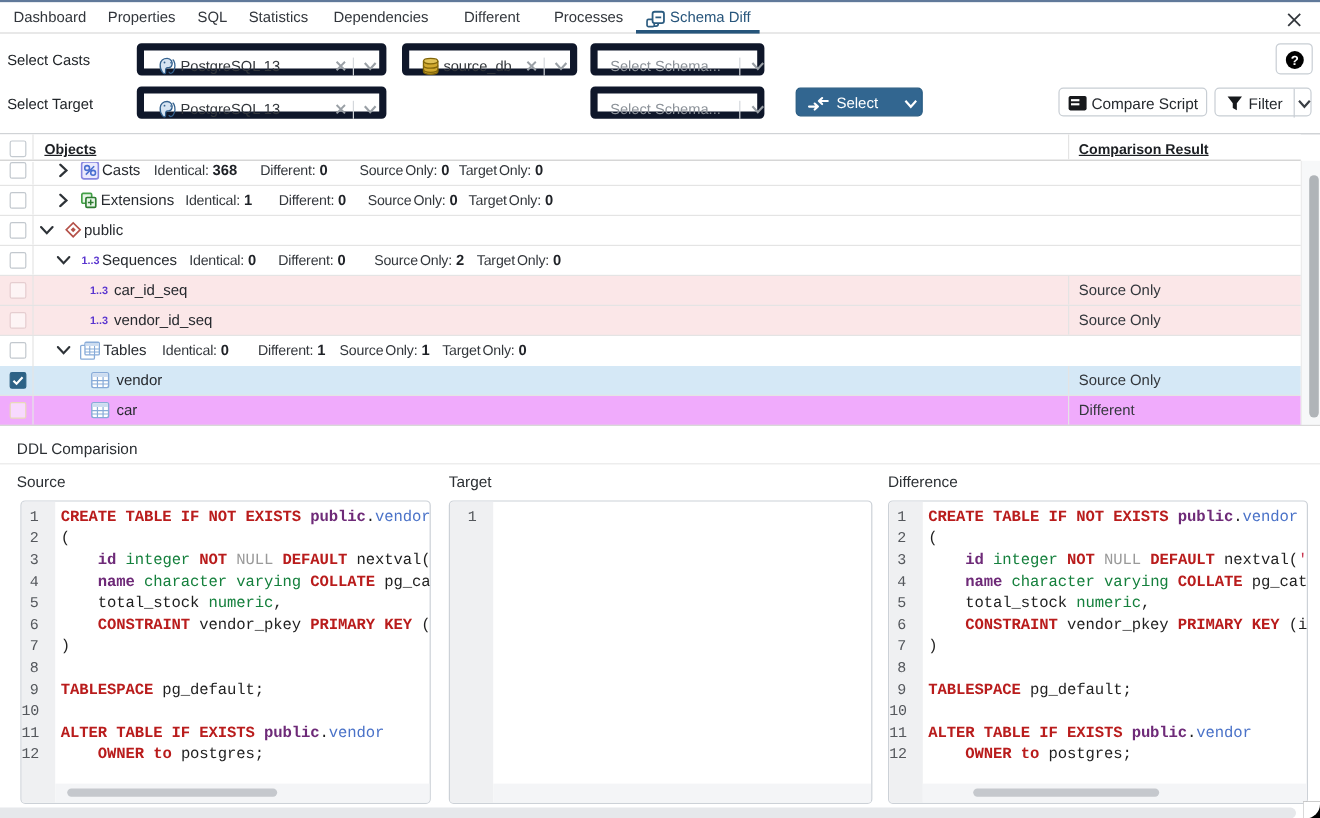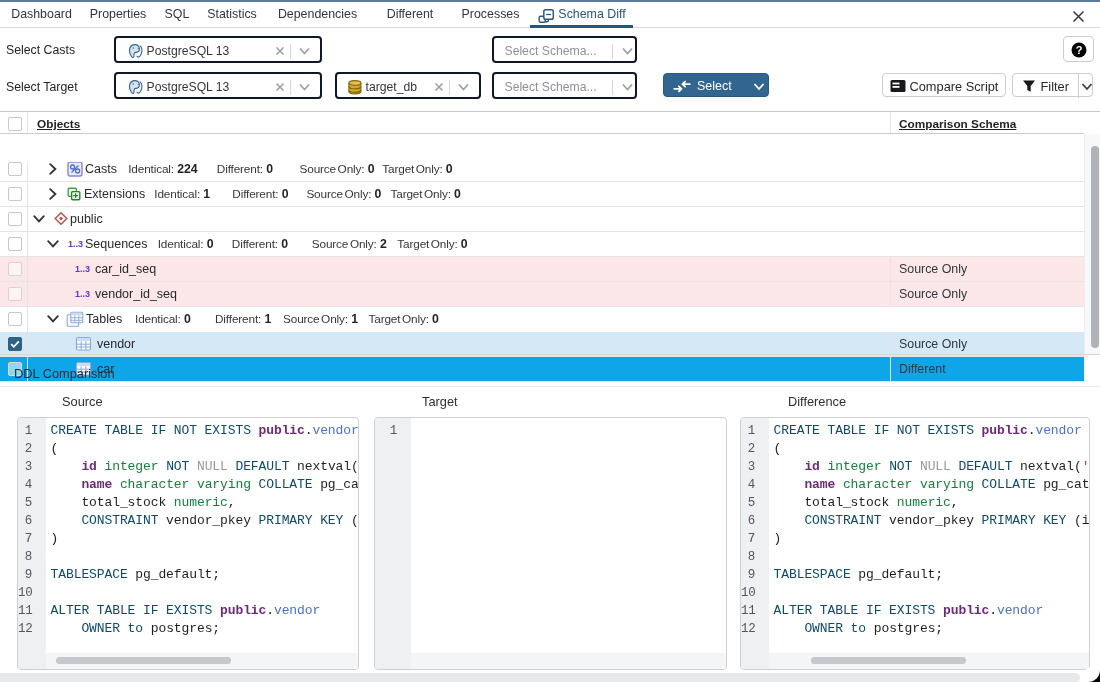--- a/index.html
+++ b/index.html
@@ -13,58 +13,58 @@
 
 
 #tabbar { left:0; top:2px; width:1100px; height:26px; background:#fff; border-bottom:1px solid #d9d9d9; }
 .tab { position:absolute; top:5px; transform:translateX(-50%); font-size:12.4px; color:#32363c; white-space:nowrap; }
 #tab-active { color:#28567c; }
 #tab-underline { left:530px; top:25px; width:103px; height:3px; background:#26557b; }
 #closex { left:1072px; top:10px; width:13px; height:13px; }
 
 
 .rowlabel { font-size:12.3px; color:#212529; }
-.selbox { position:absolute; height:27px; background:#fff; border:2px solid #0f172a; border-radius:4px;text-decoration:underline; }
+.selbox { position:absolute; height:27px; background:#fff; border:6px solid #0f172a; border-radius:4px;text-decoration:underline; }
 .selbox .txt { position:absolute; top:6px; font-size:12.2px; color:#33373c; white-space:nowrap; }
 .selbox .ph { color:#8b9198; }
 .selbox svg.ctrl { position:absolute; }
 .vline { position:absolute; width:1px; background:#d4d8dc; }
 
 .btn { position:absolute; background:#fff; border:1px solid #c8ced4; border-radius:4px; }
 #cmpbtn { background:#326690; border:1px solid #275a80; }
 #cmpbtn .txt { position:absolute; left:33px; top:5px; color:#fff; font-size:12.5px; white-space:nowrap; }
 #genbtn .txt, #filtbtn .txt { position:absolute; top:4.5px; color:#25292e; font-size:12.8px; white-space:nowrap; }
 
 
 #tbl { left:0; top:111px; width:1100px; height:243px; border-top:1px solid #c5c9cd; background:#fff; }
 #tblhead { position:absolute; left:0; top:0; width:1084px; height:22px; background:#fff; border-bottom:1px solid #ccc; }
 .hlabel { position:absolute; top:5px; font-size:11.8px; font-weight:bold; color:#1c1f23;text-decoration:underline; }
-.trow { position:absolute; left:0; width:1084px; height:25px; border-bottom:1px solid #e4e4e4; background:#fff; overflow:hidden;margin-top:27px; }
+.trow { position:absolute; left:0; width:1084px; height:25px; border-bottom:1px solid #e4e4e4; background:#fff; overflow:hidden; }
 .trow.pink { background:#fbe7e8; }
 .trow.blue { background:#d5e8f6; }
-.trow.yell { background:#0ea5e9; }
+.trow.yell { background:#f0abfc; }
 .ckcol { position:absolute; left:0; top:0; bottom:0; width:28px; border-right:1px solid #e4e4e4; }
 .cbox { position:absolute; left:8px; width:14px; height:14px; border:1px solid #c4cad0; border-radius:2px; background:rgba(255,255,255,0.55); }
 .rtext { position:absolute; font-size:12.5px; color:#26292e; white-space:nowrap; }
 .stats { position:absolute; font-size:11.8px; letter-spacing:-0.15px; word-spacing:-1.5px; color:#33373c; white-space:nowrap; }
 .stats b { color:#1e2126; font-size:12.3px; letter-spacing:0; }
 .cmpcell { position:absolute; left:890px; top:0; bottom:0; border-left:1px solid #e4e4e4; }
 .cmptxt { position:absolute; left:899px; font-size:12.4px; color:#33373c; }
 #vscroll { position:absolute; left:1084px; top:22px; width:16px; height:220px; background:#f7f8f9; border-left:1px solid #ececec; }
 #vthumb { position:absolute; left:5.5px; top:12px; width:8px; height:202px; background:#b0b4b8; border-radius:4px; }
 
 
 #ddl-label { left:14px; top:366px; font-size:12.8px; color:#2b2f33; }
 #ddl-sep { left:0; top:386px; width:1100px; height:1px; background:#e9e9e9; }
-.pnl-label { position:absolute; top:394px; font-size:12.8px; color:#2b2f33;margin-left:48px; }
+.pnl-label { position:absolute; top:394px; font-size:12.8px; color:#2b2f33; }
 .panel { position:absolute; top:417px; height:253px; background:#fff; border:1px solid #ccd1d7; border-radius:4px; overflow:hidden; }
 .gutter { position:absolute; left:0; top:0; bottom:0; width:28px; background:#eff0f2; }
 .lnum { position:absolute; left:0; width:14px; text-align:right; font-size:12.5px; color:#54575c; font-family:"Liberation Mono", monospace; letter-spacing:-0.25px; }
 .code { position:absolute; left:32.6px; top:4px; font-family:"Liberation Mono", monospace; font-size:13px; letter-spacing:-0.1px; line-height:18px; color:#1f1f1f; white-space:pre; }
-.kw { color:#0c4a6e; font-weight:normal;text-align:center; }
+.kw { color:#b91c1c; font-weight:bold;text-align:center; }
 .id2 { color:#6e2a78; font-weight:bold; }
 .ty { color:#15803d; }
 .lnk { color:#4a72c8; }
 .nul { color:#9a9a9a; }
 .str { color:#c8344e; }
 .hthumb { position:absolute; height:7px; background:#c5c8cd; border-radius:3.5px; }
 
 #pnl-tgt .gutter { width:36px; }
 #pnl-tgt .lnum { width:22px; }
 
@@ -109,20 +109,39 @@
       </svg>
     <span class="txt" style="left:31px">PostgreSQL 13</span>
     <svg class="ctrl" style="left:157px; top:6px" width="14" height="14" viewBox="0 0 14 14">
         <path d="M3.5 3.5 L10.5 10.5 M10.5 3.5 L3.5 10.5" stroke="#9aa0a6" stroke-width="1.6"></path>
       </svg>
     <div class="vline" style="left:174px; top:6px; height:15px"></div>
     <svg class="ctrl" style="left:182px; top:8px" width="13" height="11" viewBox="0 0 13 11">
         <path d="M2 2.5 L6.5 7.5 L11 2.5" fill="none" stroke="#9aa0a6" stroke-width="1.8"></path>
       </svg>
   </div>
+  <div class="selbox" style="left:334.5px; top:35.5px; width:146px">
+    <svg class="abs" style="left:10px; top:5px" width="16" height="17" viewBox="0 0 16 17" id="db1">
+        <g>
+<path d="M1.9 3.9 V12.6 C1.9 13.9 4.6 14.9 7.9 14.9 C11.2 14.9 13.9 13.9 13.9 12.6 V3.9 Z" fill="#d1a92f" stroke="none"></path>
+<ellipse cx="7.9" cy="3.9" rx="6" ry="2.3" fill="#e0c258" stroke="#826609" stroke-width="1.1"></ellipse>
+<path d="M1.9 3.9 V12.6 C1.9 13.9 4.6 14.9 7.9 14.9 C11.2 14.9 13.9 13.9 13.9 12.6 V3.9" fill="none" stroke="#826609" stroke-width="1.1"></path>
+<path d="M1.9 7.5 C1.9 8.8 4.6 9.8 7.9 9.8 C11.2 9.8 13.9 8.8 13.9 7.5" fill="none" stroke="#826609" stroke-width="1.1"></path>
+<path d="M1.9 11 C1.9 12.3 4.6 13.3 7.9 13.3 C11.2 13.3 13.9 12.3 13.9 11" fill="none" stroke="#826609" stroke-width="1.1"></path>
+</g>
+      </svg>
+    <span class="txt" style="left:29px">source_db</span>
+    <svg class="ctrl" style="left:95px; top:6px" width="14" height="14" viewBox="0 0 14 14">
+        <path d="M3.5 3.5 L10.5 10.5 M10.5 3.5 L3.5 10.5" stroke="#9aa0a6" stroke-width="1.6"></path>
+      </svg>
+    <div class="vline" style="left:112px; top:6px; height:15px"></div>
+    <svg class="ctrl" style="left:120px; top:8px" width="13" height="11" viewBox="0 0 13 11">
+        <path d="M2 2.5 L6.5 7.5 L11 2.5" fill="none" stroke="#9aa0a6" stroke-width="1.8"></path>
+      </svg>
+  </div>
   <div class="selbox" style="left:491.5px; top:35.5px; width:145.5px">
     <span class="txt ph" style="left:11px">Select Schema...</span>
     <div class="vline" style="left:118px; top:6px; height:15px"></div>
     <svg class="ctrl" style="left:127px; top:8px" width="13" height="11" viewBox="0 0 13 11">
         <path d="M2 2.5 L6.5 7.5 L11 2.5" fill="none" stroke="#9aa0a6" stroke-width="1.8"></path>
       </svg>
   </div>
   <div class="btn" style="left:1063px; top:36px; width:31px; height:26px">
     <svg class="abs" style="left:7px; top:5px" width="16" height="16" viewBox="0 0 16 16">
       <circle cx="8" cy="8" r="7.5" fill="#000"></circle>
@@ -142,39 +161,20 @@
       </svg>
     <span class="txt" style="left:31px">PostgreSQL 13</span>
     <svg class="ctrl" style="left:157px; top:6px" width="14" height="14" viewBox="0 0 14 14">
         <path d="M3.5 3.5 L10.5 10.5 M10.5 3.5 L3.5 10.5" stroke="#9aa0a6" stroke-width="1.6"></path>
       </svg>
     <div class="vline" style="left:174px; top:6px; height:15px"></div>
     <svg class="ctrl" style="left:182px; top:8px" width="13" height="11" viewBox="0 0 13 11">
         <path d="M2 2.5 L6.5 7.5 L11 2.5" fill="none" stroke="#9aa0a6" stroke-width="1.8"></path>
       </svg>
   </div>
-  <div class="selbox" style="left:334.5px; top:71.5px; width:146px">
-    <svg class="abs" style="left:10px; top:5px" width="16" height="17" viewBox="0 0 16 17" id="db2">
-        <g>
-<path d="M1.9 3.9 V12.6 C1.9 13.9 4.6 14.9 7.9 14.9 C11.2 14.9 13.9 13.9 13.9 12.6 V3.9 Z" fill="#d1a92f" stroke="none"></path>
-<ellipse cx="7.9" cy="3.9" rx="6" ry="2.3" fill="#e0c258" stroke="#826609" stroke-width="1.1"></ellipse>
-<path d="M1.9 3.9 V12.6 C1.9 13.9 4.6 14.9 7.9 14.9 C11.2 14.9 13.9 13.9 13.9 12.6 V3.9" fill="none" stroke="#826609" stroke-width="1.1"></path>
-<path d="M1.9 7.5 C1.9 8.8 4.6 9.8 7.9 9.8 C11.2 9.8 13.9 8.8 13.9 7.5" fill="none" stroke="#826609" stroke-width="1.1"></path>
-<path d="M1.9 11 C1.9 12.3 4.6 13.3 7.9 13.3 C11.2 13.3 13.9 12.3 13.9 11" fill="none" stroke="#826609" stroke-width="1.1"></path>
-</g>
-      </svg>
-    <span class="txt" style="left:29px">target_db</span>
-    <svg class="ctrl" style="left:95px; top:6px" width="14" height="14" viewBox="0 0 14 14">
-        <path d="M3.5 3.5 L10.5 10.5 M10.5 3.5 L3.5 10.5" stroke="#9aa0a6" stroke-width="1.6"></path>
-      </svg>
-    <div class="vline" style="left:112px; top:6px; height:15px"></div>
-    <svg class="ctrl" style="left:120px; top:8px" width="13" height="11" viewBox="0 0 13 11">
-        <path d="M2 2.5 L6.5 7.5 L11 2.5" fill="none" stroke="#9aa0a6" stroke-width="1.8"></path>
-      </svg>
-  </div>
   <div class="selbox" style="left:491.5px; top:71.5px; width:145.5px">
     <span class="txt ph" style="left:11px">Select Schema...</span>
     <div class="vline" style="left:118px; top:6px; height:15px"></div>
     <svg class="ctrl" style="left:127px; top:8px" width="13" height="11" viewBox="0 0 13 11">
         <path d="M2 2.5 L6.5 7.5 L11 2.5" fill="none" stroke="#9aa0a6" stroke-width="1.8"></path>
       </svg>
   </div>
   <div class="btn" id="cmpbtn" style="left:663px; top:73px; width:106px; height:24px">
     <svg class="abs" style="left:9px; top:6px" width="18" height="13" viewBox="0 0 18 13">
         <path d="M1.2 8.8 H8.6 M8.6 8.8 L5.9 6.3 M8.6 8.8 L5.9 11.3" stroke="#fff" stroke-width="1.8" fill="none" stroke-linecap="round" stroke-linejoin="round"></path>
@@ -202,38 +202,38 @@
     <svg class="abs" style="left:68.5px; top:8px" width="12" height="10" viewBox="0 0 12 10">
         <path d="M1.5 2 L6 7 L10.5 2" fill="none" stroke="#3a3e44" stroke-width="1.8"></path>
       </svg>
   </div>
 
   <div class="abs" id="tbl">
     <div id="tblhead">
       <div class="cbox" style="top:5px"></div>
       <div class="ckcol" style="border-right:1px solid #e4e4e4"></div>
       <span class="hlabel" style="left:37px">Objects</span>
-      <span class="hlabel" style="left:899px">Comparison Schema</span>
+      <span class="hlabel" style="left:899px">Comparison Result</span>
         <div style="position:absolute;left:890px;top:0;bottom:0;width:1px;background:#e4e4e4"></div>
     </div>
     <div id="rows">
         <div class="trow" style="top:22.5px;height:20.0px">
           <div class="ckcol"></div>
           <div class="cbox" style="top:0px;border-color:#c2c8ce"></div>
           <svg class="abs" style="left:49px;top:1px" width="8" height="12" viewBox="0 0 8 12">
             <path d="M1.2 1.2 L6.4 6 L1.2 10.8" fill="none" stroke="#2e3338" stroke-width="1.8" stroke-linecap="round"></path>
           </svg>
           <svg class="abs" style="left:67px;top:-1px" width="16" height="16" viewBox="0 0 16 16">
             <rect x="1" y="1" width="14" height="14" rx="2" fill="#eceafc" stroke="#8886e0" stroke-width="1.4"></rect>
             <circle cx="5.6" cy="6" r="2" fill="none" stroke="#4a6fd0" stroke-width="1.3"></circle>
             <circle cx="10.6" cy="10" r="2" fill="none" stroke="#4a6fd0" stroke-width="1.3"></circle>
             <path d="M11.5 4.5 L4.5 11.5" stroke="#4a6fd0" stroke-width="1.3"></path>
           </svg>
           <span class="rtext" style="left:85px;top:0px">Casts</span>
-          <span class="stats" style="left:128.2px;top:0px">Identical:&nbsp;&nbsp;<b>224</b></span>
+          <span class="stats" style="left:128.2px;top:0px">Identical:&nbsp;&nbsp;<b>368</b></span>
           <span class="stats" style="left:216.8px;top:0px">Different:&nbsp;&nbsp;<b>0</b></span>
           <span class="stats" style="left:299.5px;top:0px">Source Only:&nbsp;&nbsp;<b>0</b></span>
           <span class="stats" style="left:382.3px;top:0px">Target Only:&nbsp;&nbsp;<b>0</b></span>
         </div>
         <div class="trow" style="top:43.0px;height:24.5px">
           <div class="ckcol"></div>
           <div class="cbox" style="top:5px;border-color:#c2c8ce"></div>
           <svg class="abs" style="left:49px;top:6px" width="8" height="12" viewBox="0 0 8 12">
             <path d="M1.2 1.2 L6.4 6 L1.2 10.8" fill="none" stroke="#2e3338" stroke-width="1.8" stroke-linecap="round"></path>
           </svg>

